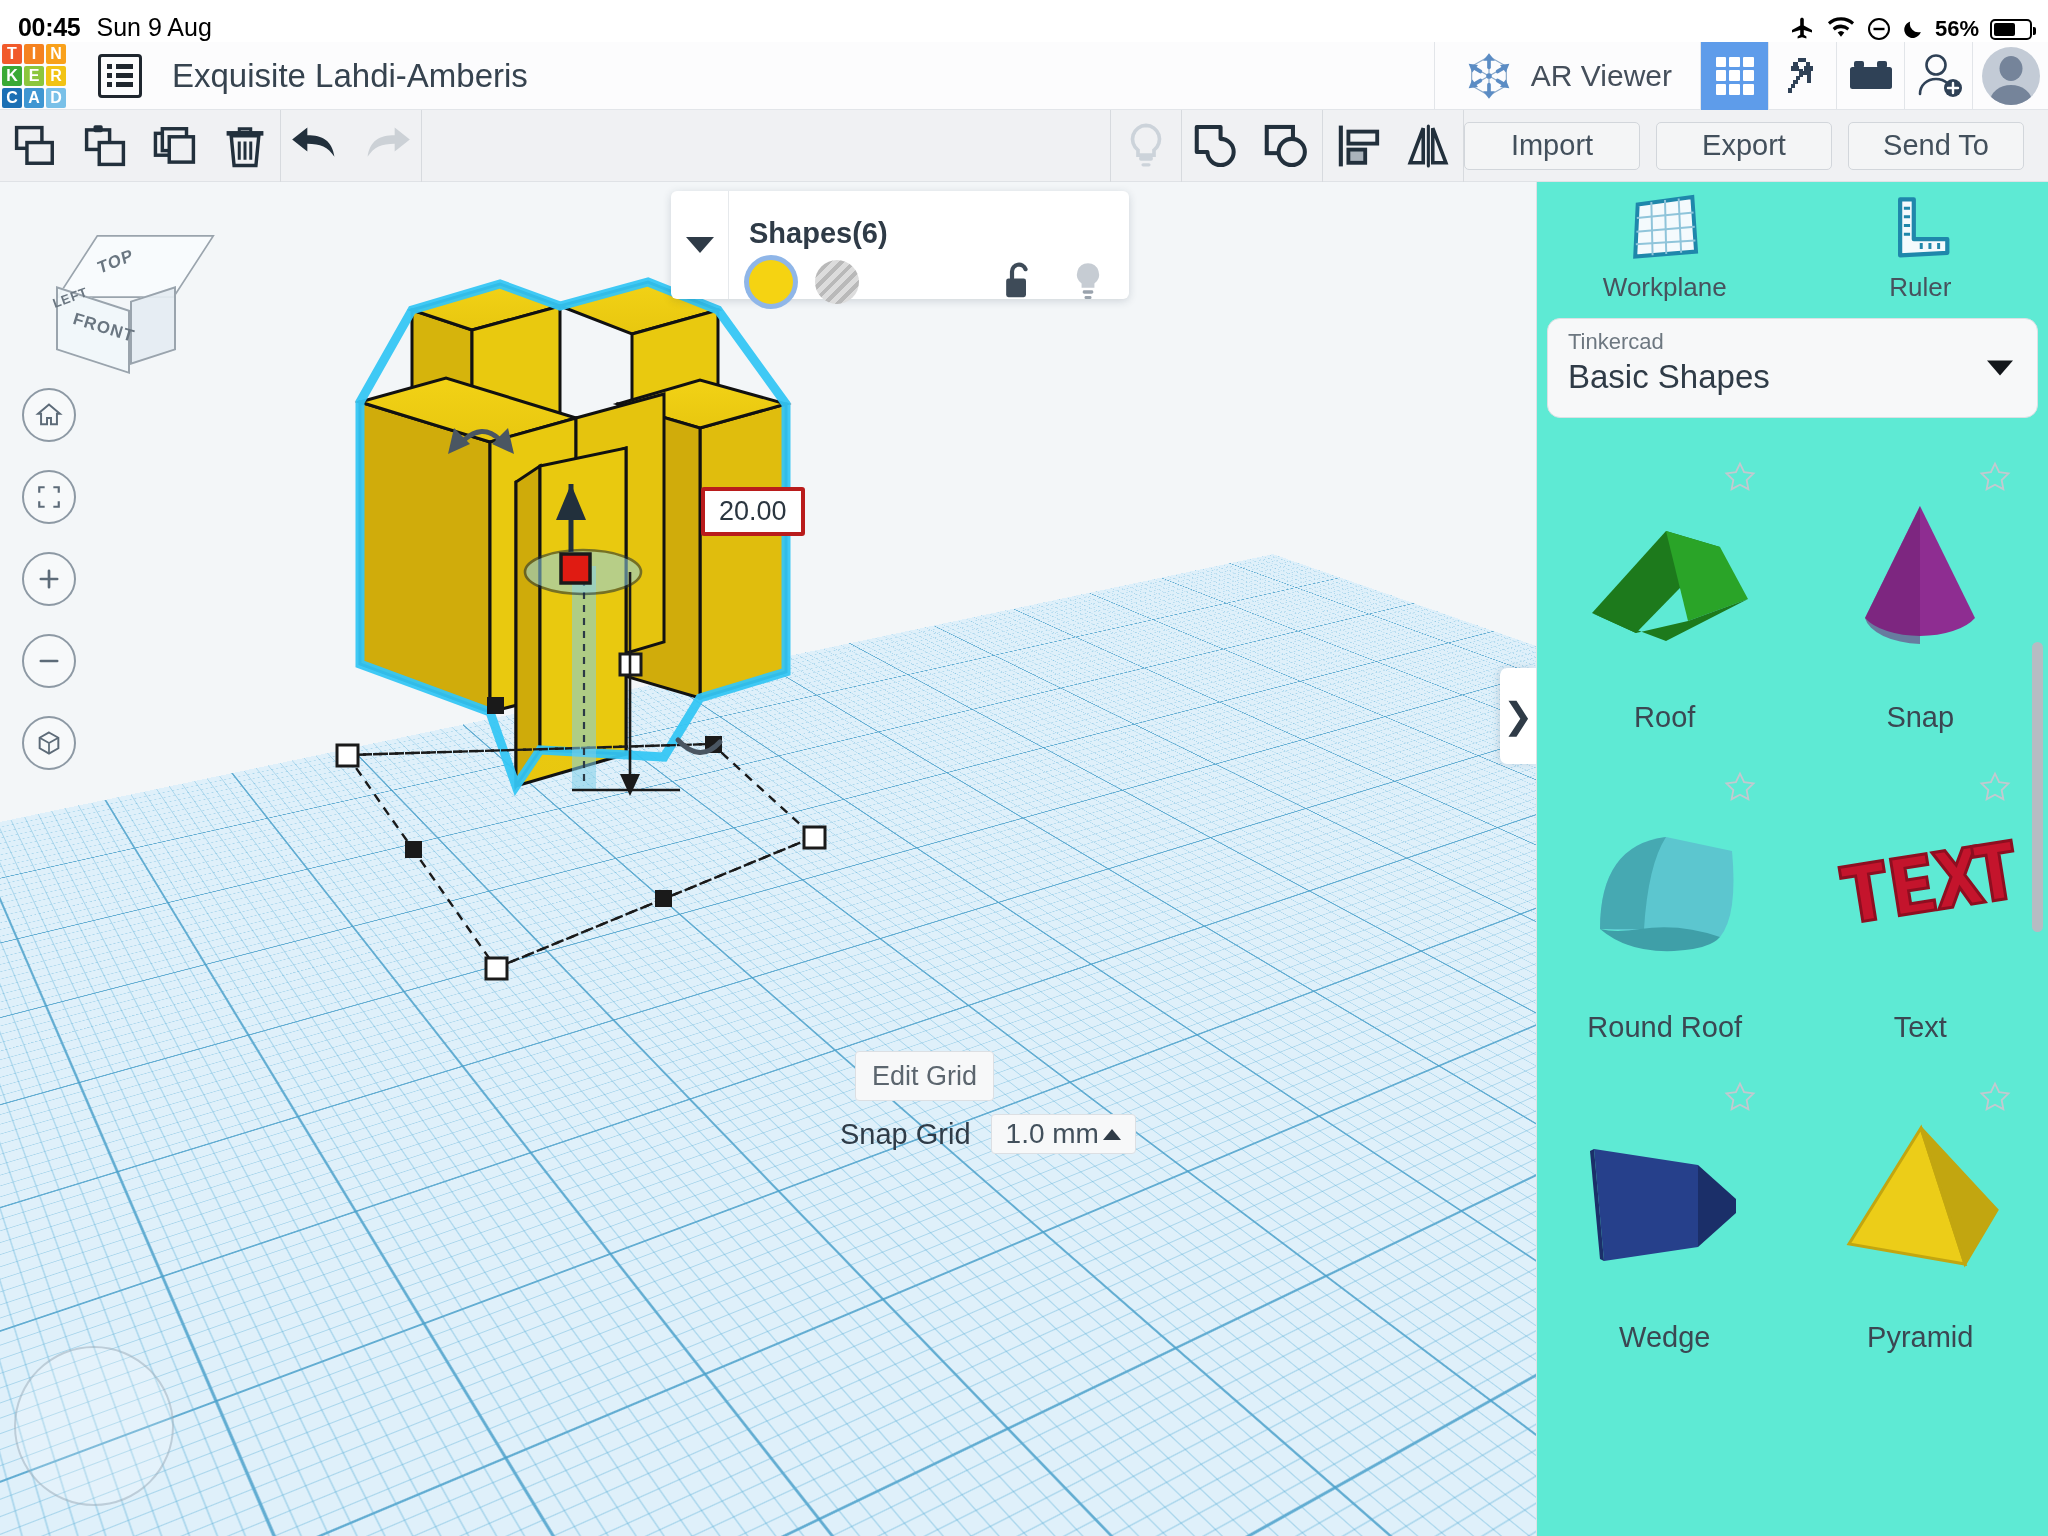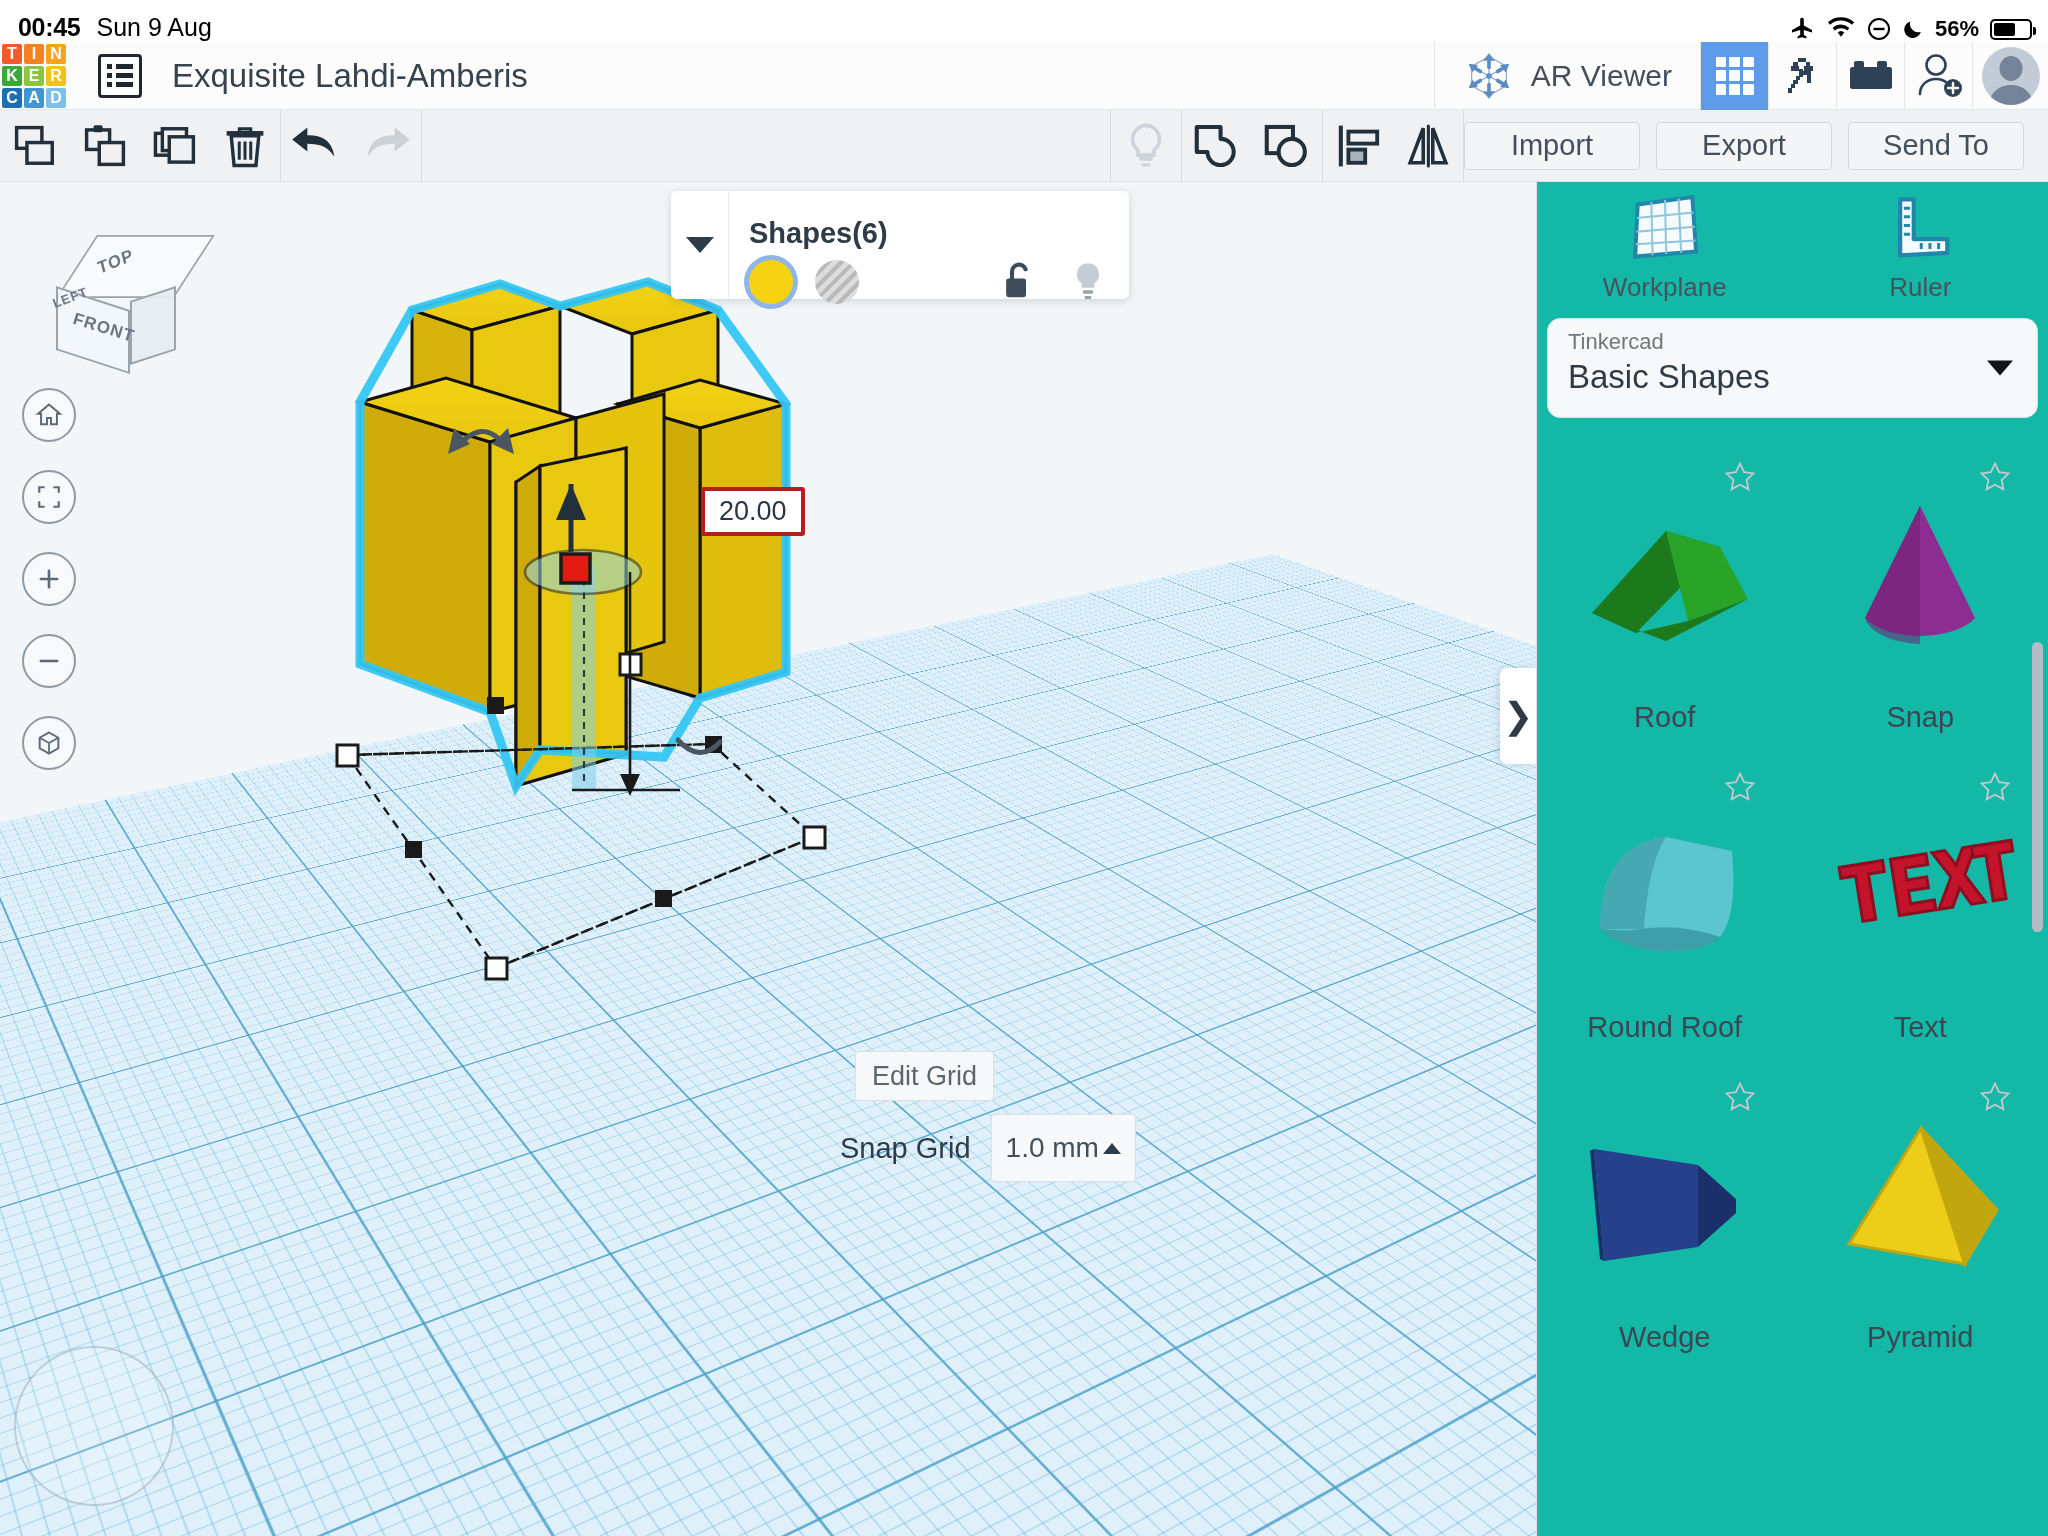--- a/index.html
+++ b/index.html
@@ -225,34 +225,34 @@
     background: #f7f8f9; border: 1px solid #dcdfe3; border-radius: 4px;
     display: flex; align-items: center; justify-content: center;
     font-size: 27px; color: #5c666f; cursor: pointer;
   }
   .snap-row {
     position: absolute; left: 840px; top: 932px;
     display: flex; align-items: center; gap: 20px;
   }
   .snap-lbl { font-size: 29px; color: #2f3b47; }
   .snap-sel {
-    width: 145px; height: 68px; background: #f7f8f9;
+    width: 145px; height: 40px; background: #f7f8f9;
     border: 1px solid #dcdfe3; border-radius: 4px;
     display: flex; align-items: center; justify-content: space-between;
     padding: 0 14px; font-size: 28px; color: #42505c; cursor: pointer;
   }
   .caret-up-sm {
     width: 0; height: 0; border-left: 9px solid transparent;
     border-right: 9px solid transparent; border-bottom: 11px solid #2f3b47;
   }
 
   
   .sidebar {
     position: absolute; top: 182px; right: 0; width: 512px; height: 1354px;
-    background: #14b8a6; border-left: 1px solid #dfe2e6;
+    background: #5eead4; border-left: 1px solid #dfe2e6;
   }
   .sb-tools { display: flex; height: 130px; }
   .sb-tool {
     flex: 1; display: flex; flex-direction: column; align-items: center;
     justify-content: center; gap: 8px; cursor: pointer;
   }
   .sb-tool-lbl { font-size: 26px; color: #47525d; }
   .sb-dropdown {
     margin: 6px 10px 0 10px; height: 100px; background: #f7f8f9;
     border: 1px solid #dde0e4; border-radius: 13px;

